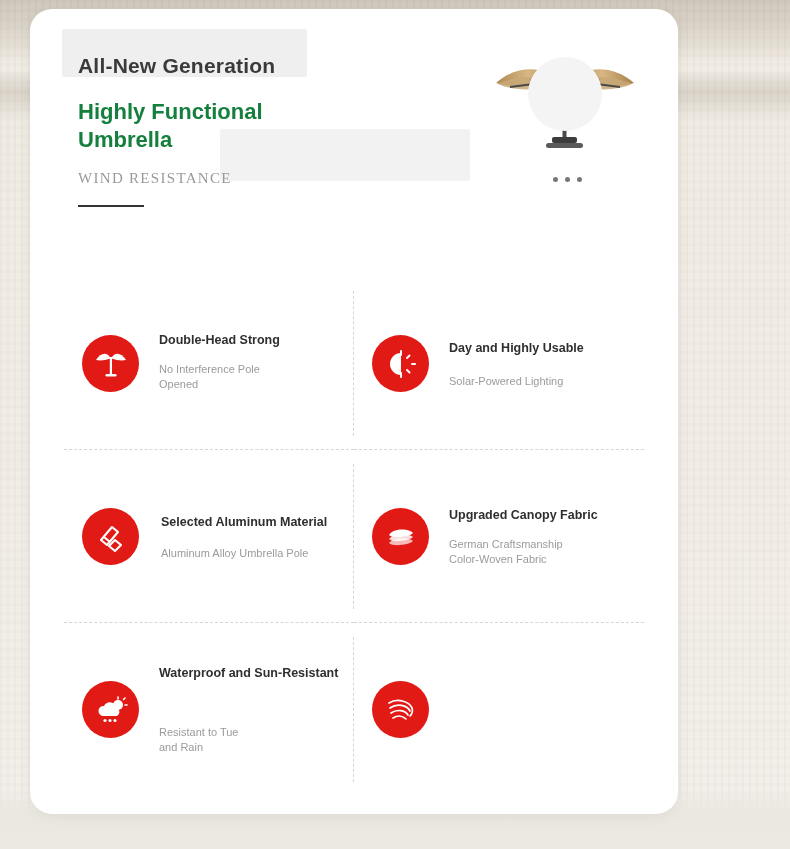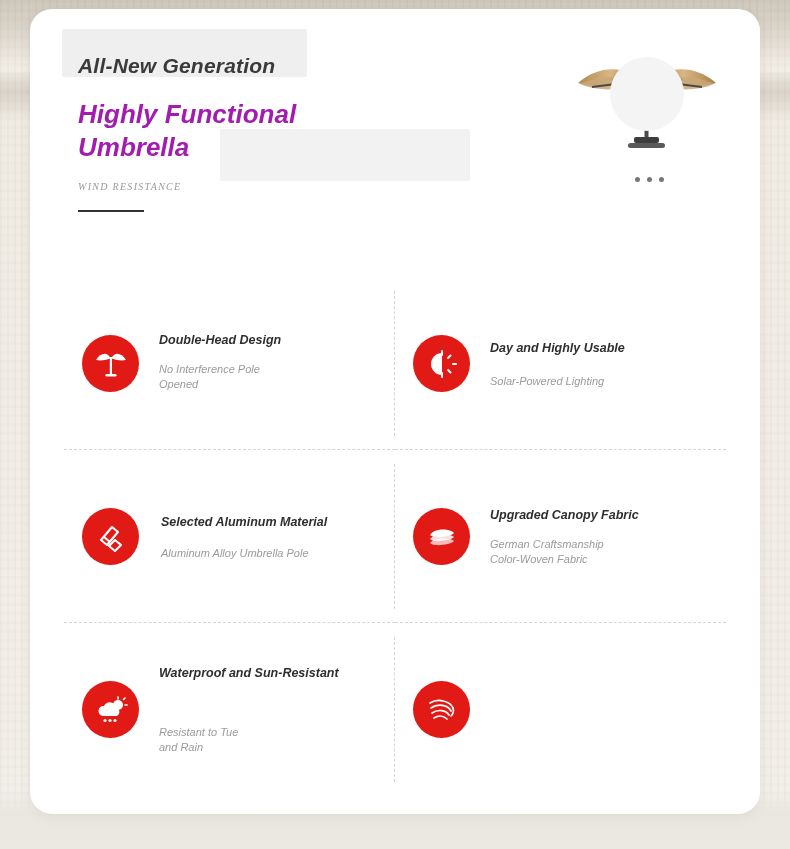--- a/index.html
+++ b/index.html
@@ -33,27 +33,26 @@
     position: absolute;
     left: 0; right: 0; bottom: 0;
     height: 60px;
     background: linear-gradient(180deg, rgba(233,230,225,0) 0%, #eae6e0 40%, #ece8e2 100%);
   }
 
   .card {
     position: absolute;
     left: 30px;
     top: 9px;
-    width: 730px;
+    width: 648px;
     height: 805px;
     background: #ffffff;
     border-radius: 22px;
     box-shadow: 0 2px 14px rgba(0,0,0,0.06);
     overflow: hidden;
-    font-style: italic;
   }
 
   .header {
     position: relative;
     padding: 46px 52px 0 48px;
     height: 240px;
     box-sizing: border-box;
   }
   
   .ghost-1 {
@@ -75,30 +74,30 @@
     position: relative;
     font-size: 21px;
     font-weight: bold;
     color: #3a3a3a;
     letter-spacing: .2px;
     margin: 0;
     line-height: 1;
   }
   .title {
     position: relative;
-    font-size: 26px;
+    font-size: 22px;
     font-weight: bold;
-    color: #a21caf;
+    color: #15803d;
     line-height: 1.28;
     margin: 22px 0 0 0;
     max-width: 330px;
   }
   .subtitle {
     position: relative;
-    font-size: 10px;
+    font-size: 15px;
     color: #9a9a9a;
     letter-spacing: 1.3px;
     margin: 16px 0 0 0;
     font-family: "Liberation Serif", serif;
   }
   .rule {
     position: relative;
     margin-top: 18px;
     width: 66px;
     height: 2px;
@@ -269,21 +268,21 @@
     <div class="cell c1 rowline">
       <div class="badge">
         <svg width="34" height="30" viewBox="0 0 34 30" aria-hidden="true">
           <path d="M2 11 C7 3 14 3 16.6 9.5 C11 11.5 6 12 2 11 Z" fill="#fff"></path>
           <path d="M32 11 C27 3 20 3 17.4 9.5 C23 11.5 28 12 32 11 Z" fill="#fff"></path>
           <rect x="15.8" y="8" width="2.2" height="17" fill="#fff"></rect>
           <rect x="11.5" y="25" width="11" height="2.4" rx="1.2" fill="#fff"></rect>
         </svg>
       </div>
       <div class="texts">
-        <p class="f-title"><span>Double-Head Design</span></p>
+        <p class="f-title"><span>Double-Head Strong</span></p>
         <p class="f-desc"><span>No Interference Pole
 Opened</span></p>
       </div>
     </div>
 
     <div class="cell c2 rowline">
       <div class="badge">
         <svg width="32" height="32" viewBox="0 0 32 32" aria-hidden="true">
           <path d="M16 5 A11 11 0 0 0 16 27 Z" fill="#fff"></path>
           <g stroke="#fff" stroke-width="2" stroke-linecap="round">

